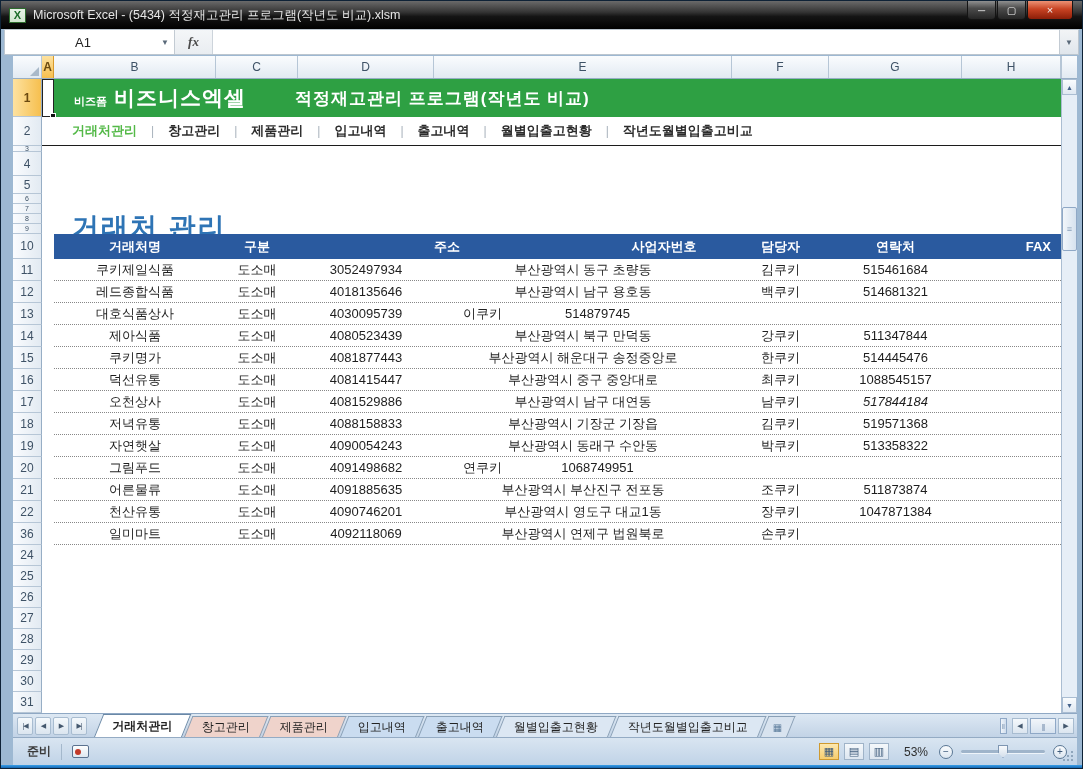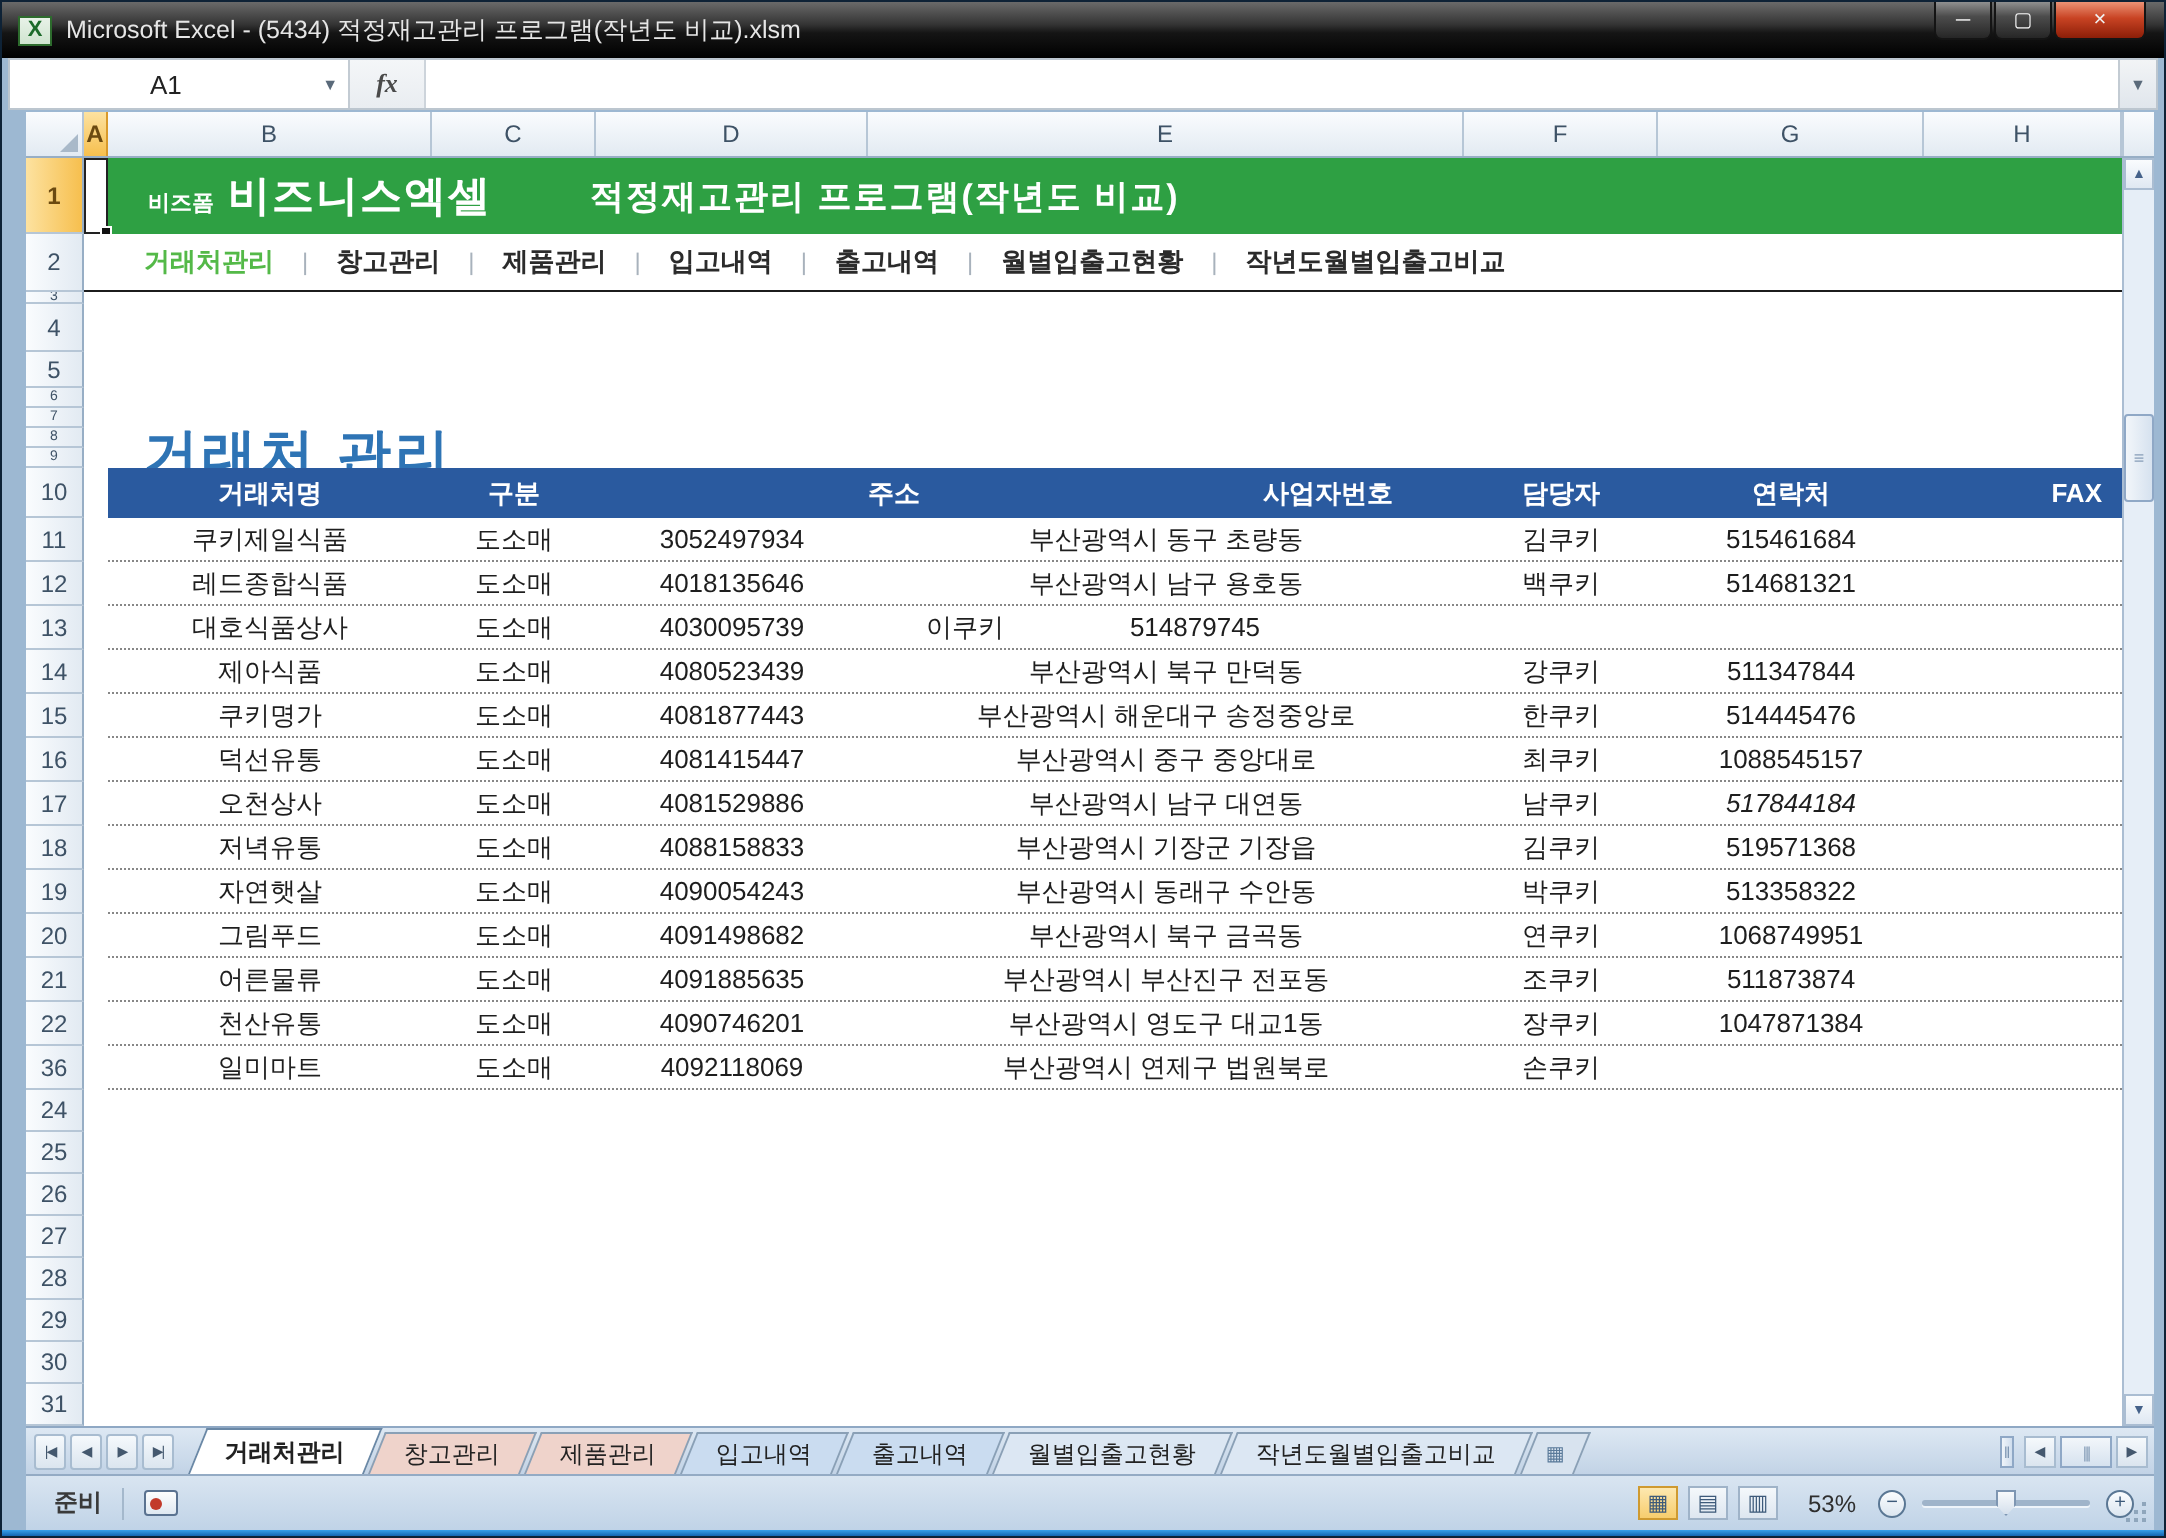--- a/index.html
+++ b/index.html
@@ -351,21 +351,20 @@
                 <div class="cell" style="width: 136px;">4090054243</div>
                 <div class="cell" style="width: 298px;">부산광역시 동래구 수안동</div>
                 <div class="cell" style="width: 97px;">박쿠키</div>
                 <div class="cell" style="width: 133px;">513358322</div>
                 <div class="cell" style="width: 99px;"></div>
               </div>
               <div class="trow">
                 <div class="cell" style="width: 162px;">그림푸드</div>
                 <div class="cell" style="width: 82px;">도소매</div>
                 <div class="cell" style="width: 136px;">4091498682</div>
-                <div class="cell" style="width: 298px;">부산광역시 북구 금곡동</div>
                 <div class="cell" style="width: 97px;">연쿠키</div>
                 <div class="cell" style="width: 133px;">1068749951</div>
                 <div class="cell" style="width: 99px;"></div>
               </div>
               <div class="trow">
                 <div class="cell" style="width: 162px;">어른물류</div>
                 <div class="cell" style="width: 82px;">도소매</div>
                 <div class="cell" style="width: 136px;">4091885635</div>
                 <div class="cell" style="width: 298px;">부산광역시 부산진구 전포동</div>
                 <div class="cell" style="width: 97px;">조쿠키</div>

